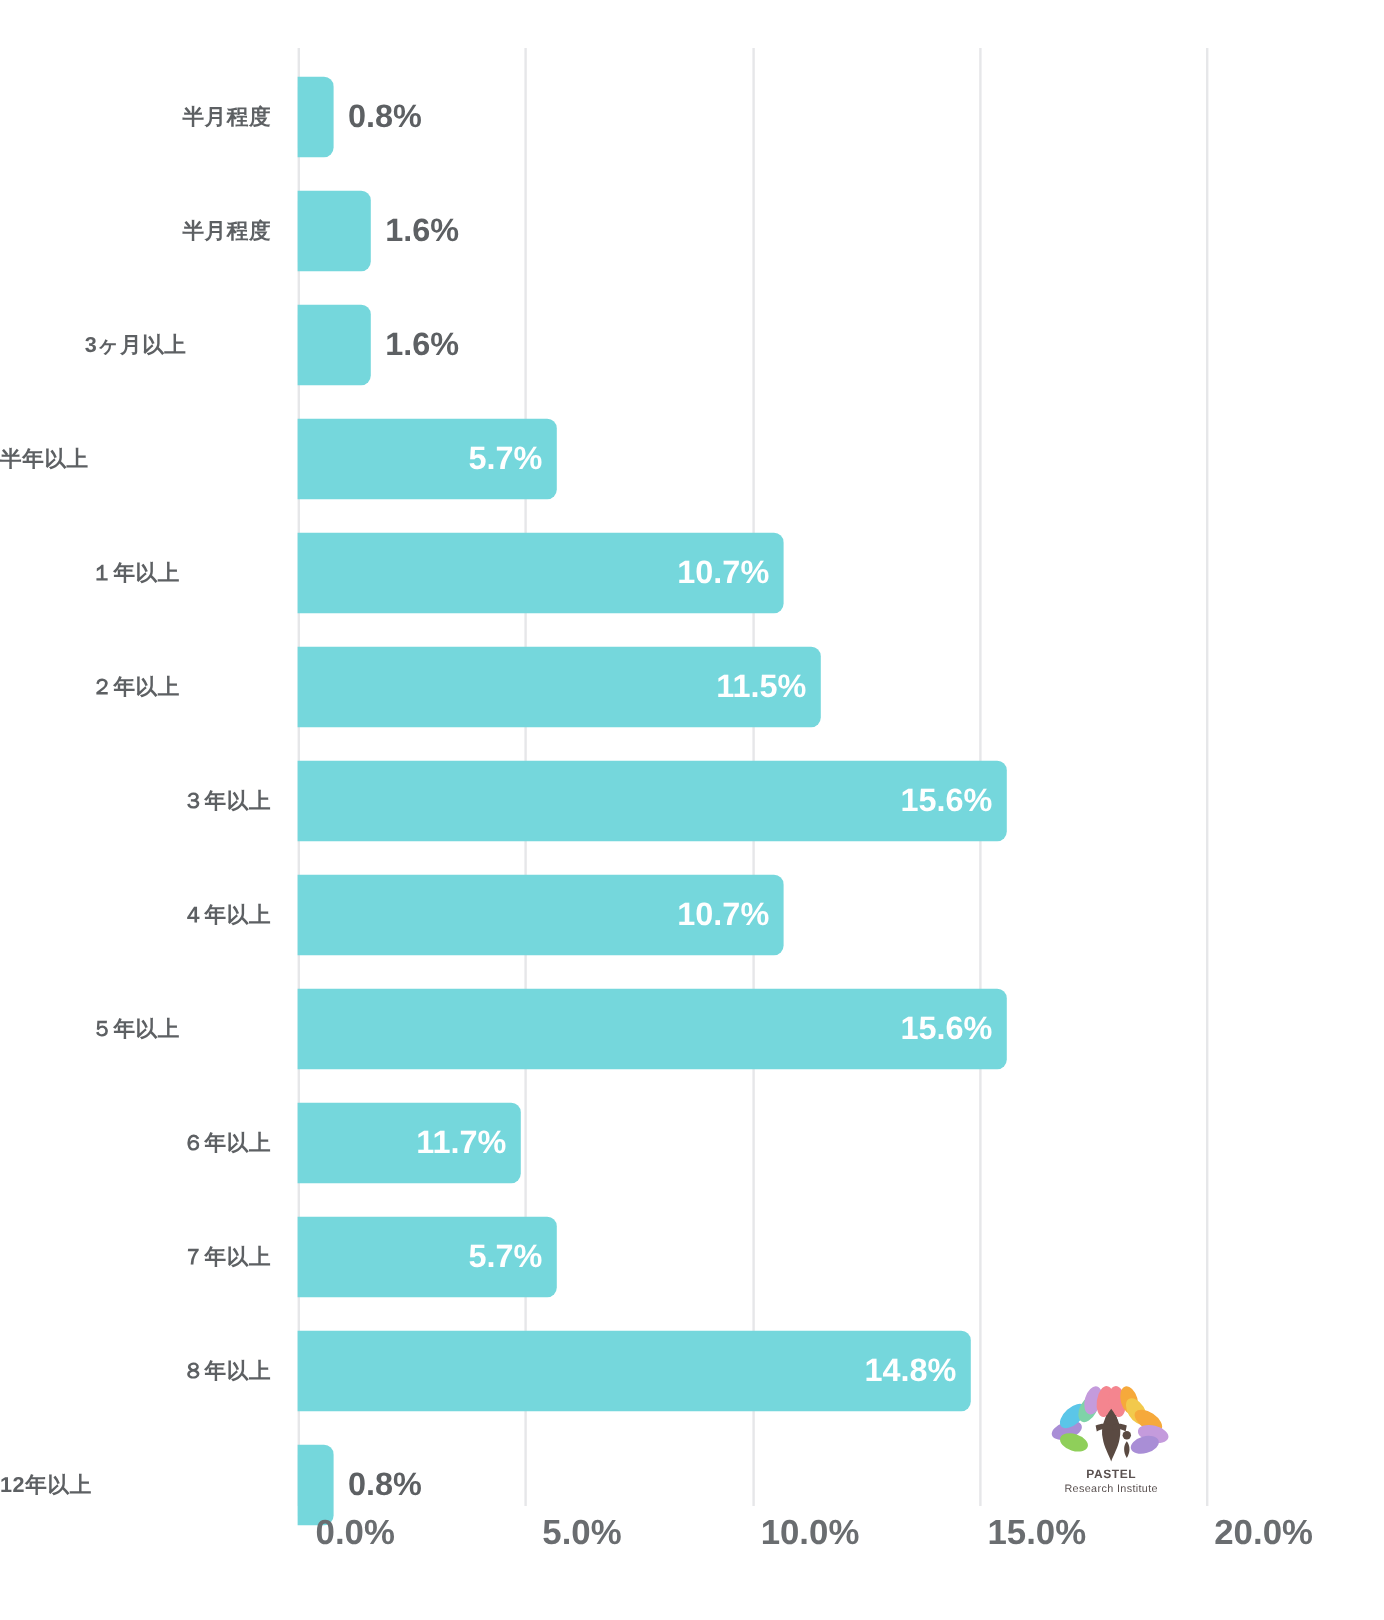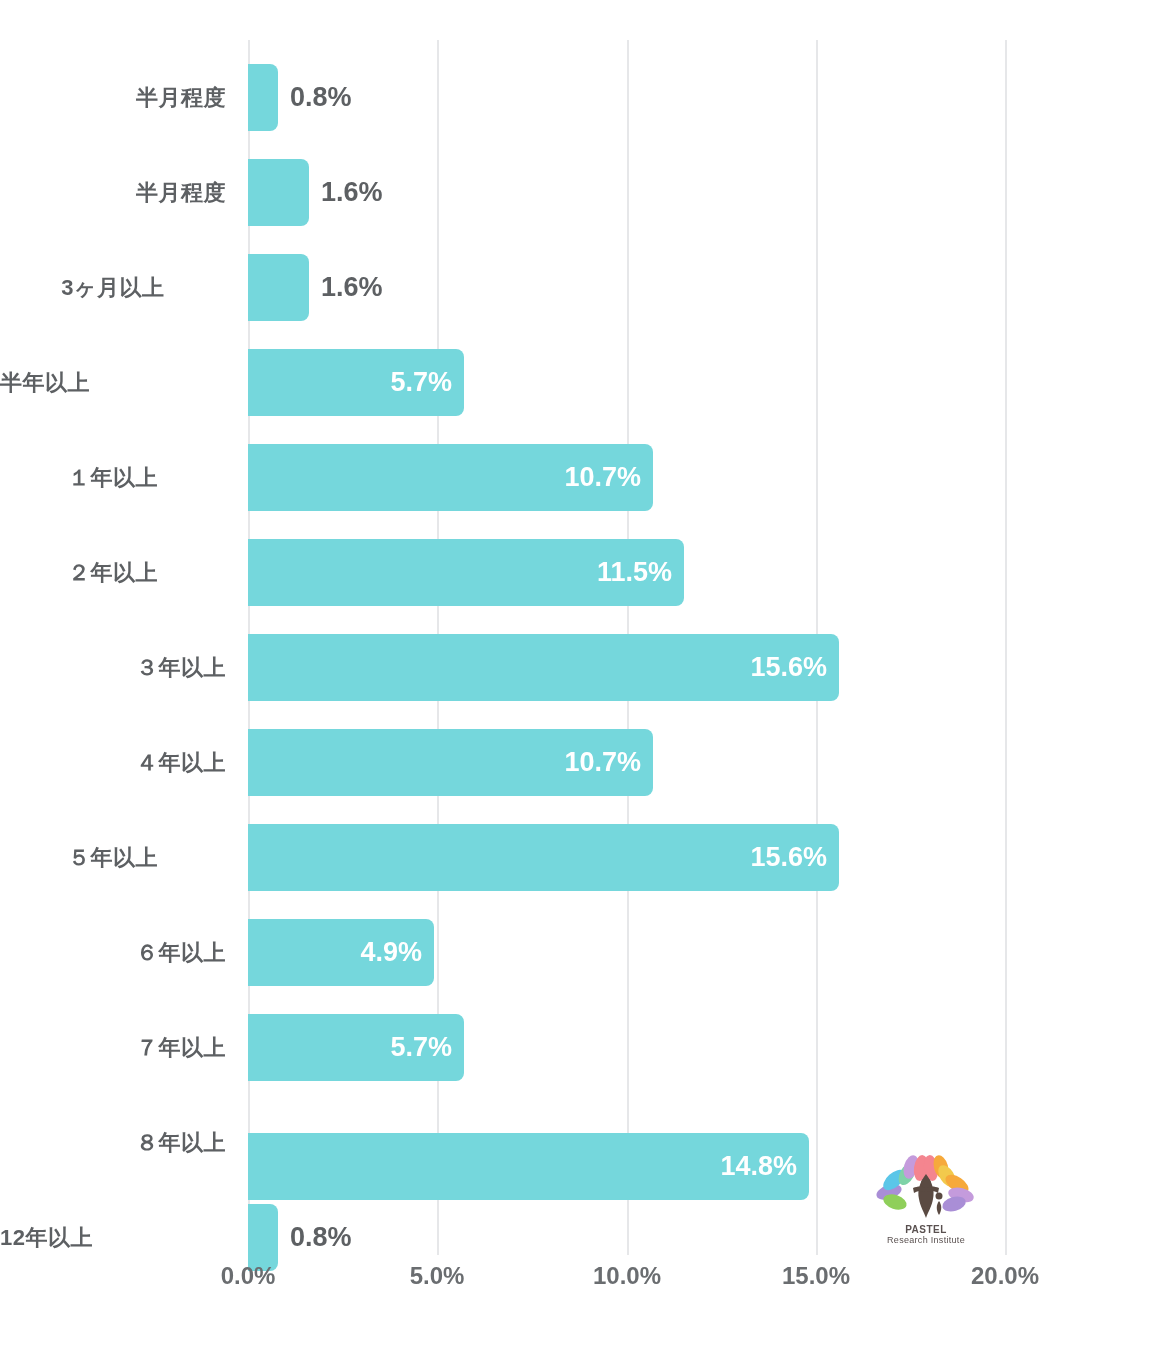--- a/index.html
+++ b/index.html
@@ -52,21 +52,21 @@
   .bar-row {
     position: absolute;
     left: 0;
     height: 67px;
   }
 
   .cat-label {
     position: absolute;
     right: 1130px;     
     white-space: nowrap;
-    font-size: 22px;
+    font-size: 18px;
     font-weight: 700;
     color: #5d6063;
     letter-spacing: 0.5px;
   }
 
   .bar-wrap {
     position: absolute;
     left: 248px;
     top: 0;
     height: 67px;
@@ -106,24 +106,25 @@
     position: absolute;
     left: 0;
     top: 1262px;
     width: 1153px;
     height: 40px;
   }
   .x-tick {
     position: absolute;
     top: 0;
     transform: translateX(-50%);
-    font-size: 24px;
+    font-size: 29px;
     font-weight: 700;
     color: #6a6d70;
     white-space: nowrap;
+    margin-left: 48px;
   }
 
   
   .logo {
     position: absolute;
     left: 866px;
     top: 1152px;
     width: 120px;
     height: 105px;
     text-align: center;
@@ -228,35 +229,35 @@
       <div class="bar-wrap" style="width:591px;">
         <div class="bar" style="width:591px;"></div>
         <div class="bar-value inside">15.6%</div>
       </div>
     </div>
 
     <div class="bar-row" style="top:919px;">
       <div class="cat-label" style="right: auto; left: 0px; width: 226px; text-align: right; top: 0px; height: 67px; line-height: 67px;">６年以上</div>
       <div class="bar-wrap" style="width:186px;">
         <div class="bar" style="width:186px;"></div>
-        <div class="bar-value inside">4.9%</div>
+        <div class="bar-value inside">11.7%</div>
       </div>
     </div>
 
     <div class="bar-row" style="top:1014px;">
       <div class="cat-label" style="right: auto; left: 0px; width: 226px; text-align: right; top: 0px; height: 67px; line-height: 67px;">７年以上</div>
       <div class="bar-wrap" style="width:216px;">
         <div class="bar" style="width:216px;"></div>
         <div class="bar-value inside">5.7%</div>
       </div>
     </div>
 
     <div class="bar-row" style="top:1109px;">
       <div class="cat-label" style="right: auto; left: 0px; width: 226px; text-align: right; top: 0px; height: 67px; line-height: 67px;">８年以上</div>
-      <div class="bar-wrap" style="width:561px;margin-top:24px;">
+      <div class="bar-wrap" style="width:561px;">
         <div class="bar" style="width:561px;"></div>
         <div class="bar-value inside">14.8%</div>
       </div>
     </div>
 
     <div class="bar-row" style="top:1204px;">
       <div class="cat-label" style="right: auto; left: 0px; width: 226px; text-align: left; top: 0px; height: 67px; line-height: 67px;">12年以上</div>
       <div class="bar-wrap" style="width:30px;">
         <div class="bar" style="width:30px;"></div>
         <div class="bar-value outside" style="left:30px; margin-left:12px;">0.8%</div>

